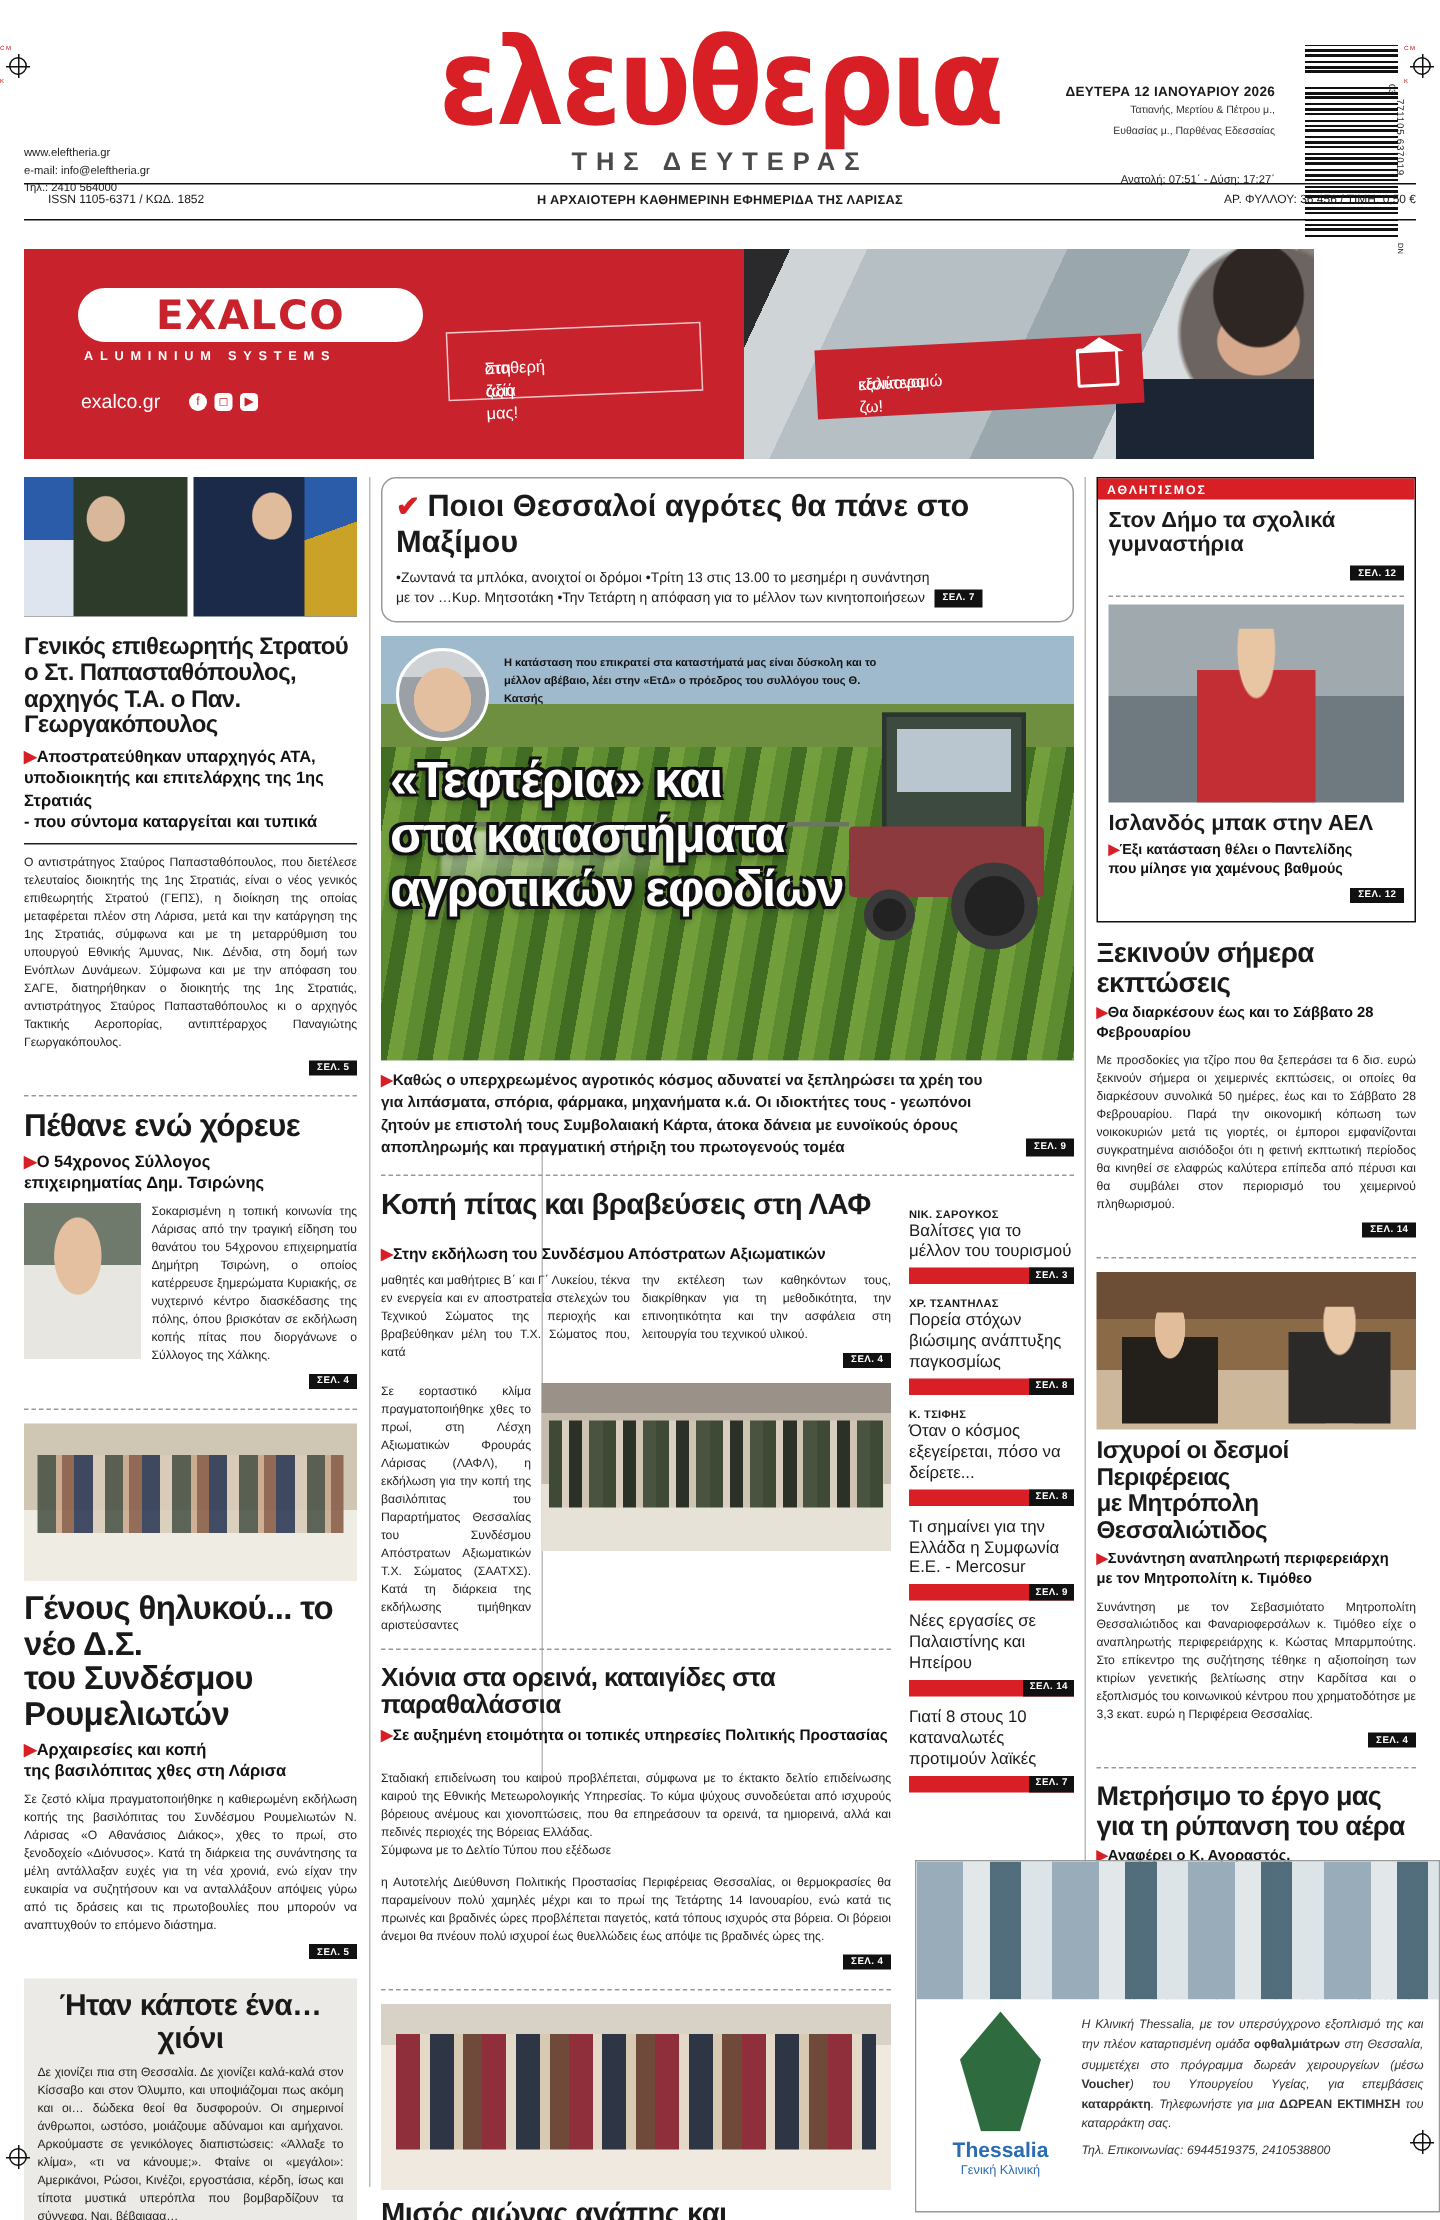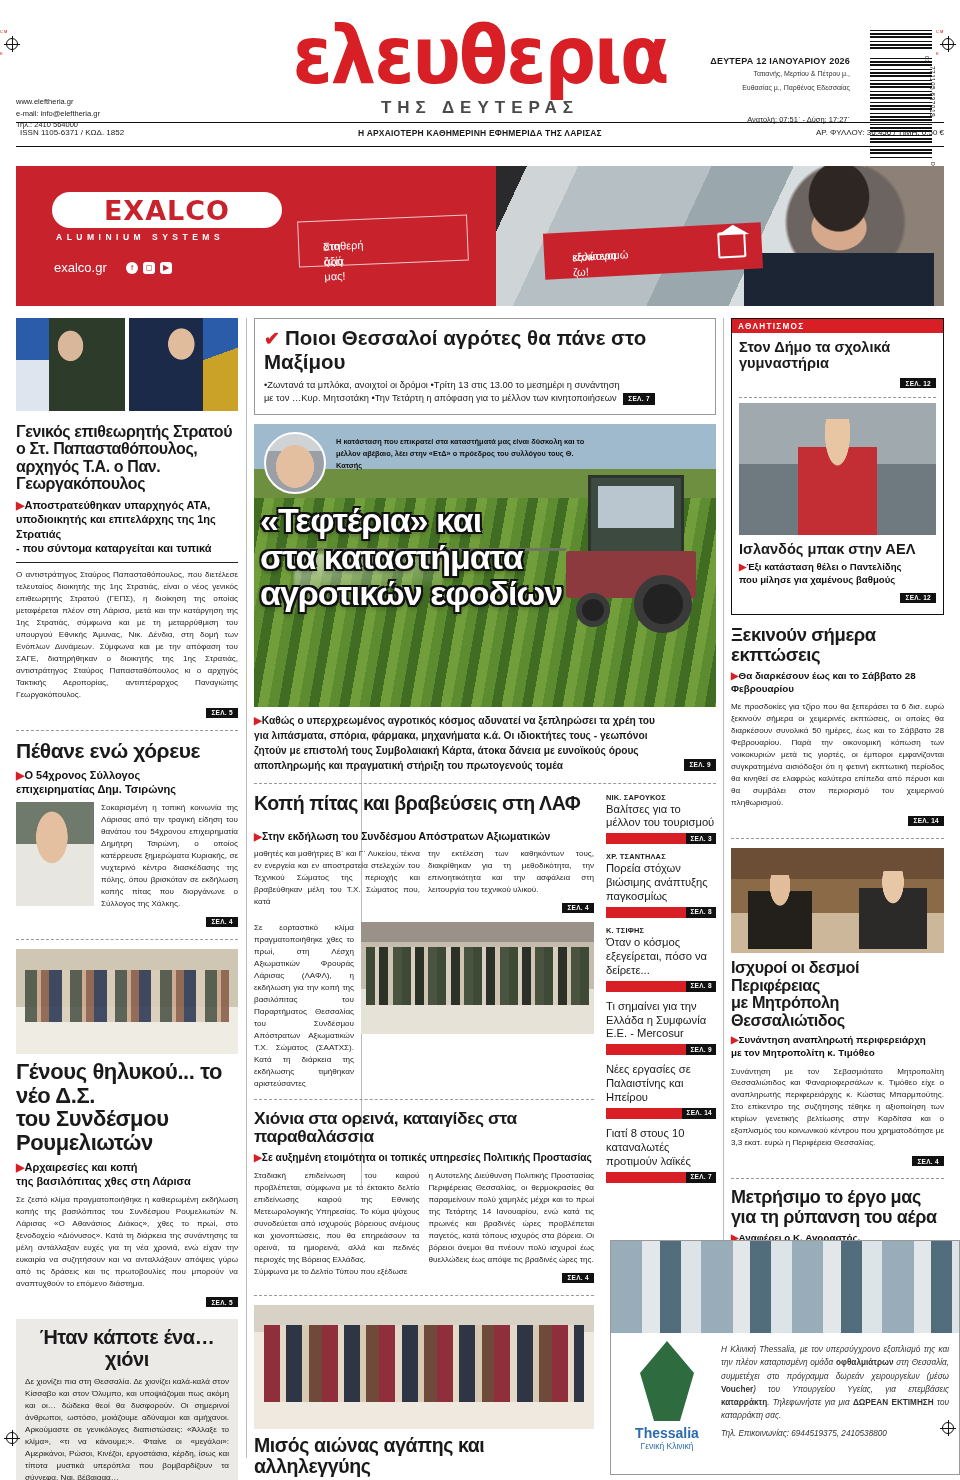--- a/index.html
+++ b/index.html
@@ -60,27 +60,27 @@
   .bc-lines.h{ background-image: repeating-linear-gradient(180deg,#111 0 1px, #fff 1px 3px, #111 3px 5px, #fff 5px 6px, #111 6px 8px, #fff 8px 11px);}
   .bc-num{ position:absolute; right:4px; top:36px; font-size:6.5px;
     writing-mode:vertical-rl; letter-spacing:.5px;}
   .bc-code{ position:absolute; right:10px; top:26px; font-size:6px; writing-mode:vertical-rl;}
   .bc-dn{ position:absolute; right:4px; top:132px; font-size:5px; writing-mode:vertical-rl;}
 
   .rule{ position:absolute; left:16px; right:16px; height:1px; background:#111; }
   .rule.r1{ top:122px; }
   .rule.r2{ top:146px; }
   .infoline{ position:absolute; top:126px; left:16px; right:16px; height:18px; font-size:8px; }
-  .infoline .left{ position:absolute; left:4px; top:2px; }
+  .infoline .left{ position:absolute; left:16px; top:2px; }
   .infoline .center{ position:absolute; left:0; right:0; text-align:center; top:2px;
     font-weight:700; letter-spacing:.2px; font-size:8.5px;}
   .infoline .right{ position:absolute; right:0; top:2px; }
 
   
-  .banner{ position:absolute; left:16px; top:166px; width:928px; height:140px; overflow:hidden; }
+  .banner{ position:absolute; left:16px; top:166px; width:860px; height:140px; overflow:hidden; }
   .banner .redpanel{ position:absolute; left:0; top:0; width:480px; height:140px; background:#c8232c; }
   .banner .photo{ position:absolute; left:480px; top:0; width:448px; height:140px;
     background:
       radial-gradient(circle at 78% 40%, #6c6460 0 16%, transparent 17%),
       linear-gradient(115deg,#2a2a2c 0 6%, #cfd4d6 6% 16%, #b5bfc4 16% 42%, #9aa7ac 42% 58%, #d8dde0 58% 72%, #8d8177 72% 100%);
   }
   .banner .photo::after{
     content:""; position:absolute; right:10px; bottom:0; width:190px; height:140px;
     background:
       radial-gradient(ellipse at 50% 22%, #2e2622 0 22%, transparent 23%),
@@ -203,21 +203,21 @@
   .kicker .tri{ color:#d81f26; }
   .body{ font-size:8.1px; line-height:1.48; text-align:justify; color:#222; }
   .sel{ display:inline-block; background:#111; color:#fff; font-size:6.5px;
     font-weight:700; padding:1.5px 5px; letter-spacing:.3px; vertical-align:middle;}
   .sel-wrap{ text-align:right; margin-top:2px; }
   .dashrule{ border-top:1px dashed #999; margin:9px 0; }
   .solidrule{ border-top:1px solid #222; margin:8px 0; }
   .tri{ color:#d81f26; }
 
   
-  .lead-box{ border:1px solid #999; border-radius:0; padding:7px 9px 8px; position:relative; }
+  .lead-box{ border:1px solid #999; border-radius:10px; padding:7px 9px 8px; position:relative; }
   .lead-box h2{ font-size:20.5px; font-weight:700; }
   .lead-box .check{ color:#d81f26; font-size:19px; font-weight:700; margin-right:5px; }
   .lead-box .bl{ font-size:9.3px; line-height:1.45; margin-top:5px; }
 
   .hero{ position:relative; width:462px; height:283px; margin-top:9px; overflow:hidden; }
   .hero .field{
     position:absolute; inset:0;
     background:
       linear-gradient(180deg,#9fb9cd 0 16%, #6d8f3f 16% 30%, #54812f 30% 100%);
   }
@@ -264,21 +264,21 @@
       -2px -2px 0 #111, 2px -2px 0 #111, -2px 2px 0 #111, 2px 2px 0 #111,
       0 3px 5px rgba(0,0,0,.45);
   }
   .hero .bigtitle div{ white-space:nowrap; }
 
   .lead-sub{ font-size:10.2px; line-height:1.46; margin-top:7px; font-weight:600; }
 
   
   .sub2{ position:relative; margin-top:8px; }
   .sub2 .left{ width:340px; }
-  .briefs{ position:absolute; left:352px; top:0; width:110px; }
+  .briefs{ position:absolute; left:352px; top:12px; width:110px; }
   .brief{ margin-bottom:8px; }
   .brief .au{ font-size:7.4px; font-weight:700; letter-spacing:.2px; }
   .brief .tt{ font-size:11.2px; line-height:1.24; margin-top:1px; }
   .brief .bar{ margin-top:3px; height:11px; background:#d81f26; position:relative; }
   .brief .bar .sel{ position:absolute; right:0; top:0; height:11px; line-height:8px; padding:1.5px 4px; }
   .vline.v3{ left:345px; top:450px; height:420px; }
 
   
   .sportbox{ border:1px solid #111; }
   .sportbox .hdr{ background:#d81f26; color:#fff; font-size:8.2px; font-weight:700;
@@ -506,21 +506,21 @@
             <div class="body" style="width:100px;flex:none;">Σε εορταστικό κλίμα πραγματοποιήθηκε χθες το πρωί, στη Λέσχη Αξιωματικών Φρουράς Λάρισας (ΛΑΦΛ), η εκδήλωση για την κοπή της βασιλόπιτας του Παραρτήματος Θεσσαλίας του Συνδέσμου Απόστρατων Αξιωματικών Τ.Χ. Σώματος (ΣΑΑΤΧΣ). Κατά τη διάρκεια της εκδήλωσης τιμήθηκαν αριστεύσαντες</div>
             <div class="ph lafa" style="flex:1;height:112px;"></div>
           </div>
 
           <div class="dashrule"></div>
 
           <h2 class="hl" style="font-size:17.4px;">Χιόνια στα ορεινά, καταιγίδες στα παραθαλάσσια</h2>
           <div class="kicker" style="margin-top:5px;font-size:10.2px;">
             <span class="tri">▶</span><span>Σε αυξημένη ετοιμότητα οι τοπικές υπηρεσίες Πολιτικής Προστασίας</span>
           </div>
-          <div style="display:flex;gap:9px;margin-top:6px;">
+          <div style="display:flex;gap:9px;margin-top:16px;flex-direction:column;">
             <div class="body" style="flex:1;white-space:pre-line;">Σταδιακή επιδείνωση του καιρού προβλέπεται, σύμφωνα με το έκτακτο δελτίο επιδείνωσης καιρού της Εθνικής Μετεωρολογικής Υπηρεσίας. Το κύμα ψύχους συνοδεύεται από ισχυρούς βόρειους ανέμους και χιονοπτώσεις, που θα επηρεάσουν τα ορεινά, τα ημιορεινά, αλλά και πεδινές περιοχές της Βόρειας Ελλάδας.
 Σύμφωνα με το Δελτίο Τύπου που εξέδωσε</div>
             <div style="flex:1;">
               <div class="body">η Αυτοτελής Διεύθυνση Πολιτικής Προστασίας Περιφέρειας Θεσσαλίας, οι θερμοκρασίες θα παραμείνουν πολύ χαμηλές μέχρι και το πρωί της Τετάρτης 14 Ιανουαρίου, ενώ κατά τις πρωινές και βραδινές ώρες προβλέπεται παγετός, κατά τόπους ισχυρός στα βόρεια. Οι βόρειοι άνεμοι θα πνέουν πολύ ισχυροί έως θυελλώδεις έως απόψε τις βραδινές ώρες της.</div>
               <div class="sel-wrap"><span class="sel">ΣΕΛ. 4</span></div>
             </div>
           </div>
           <div class="dashrule"></div>
         </div>
 

